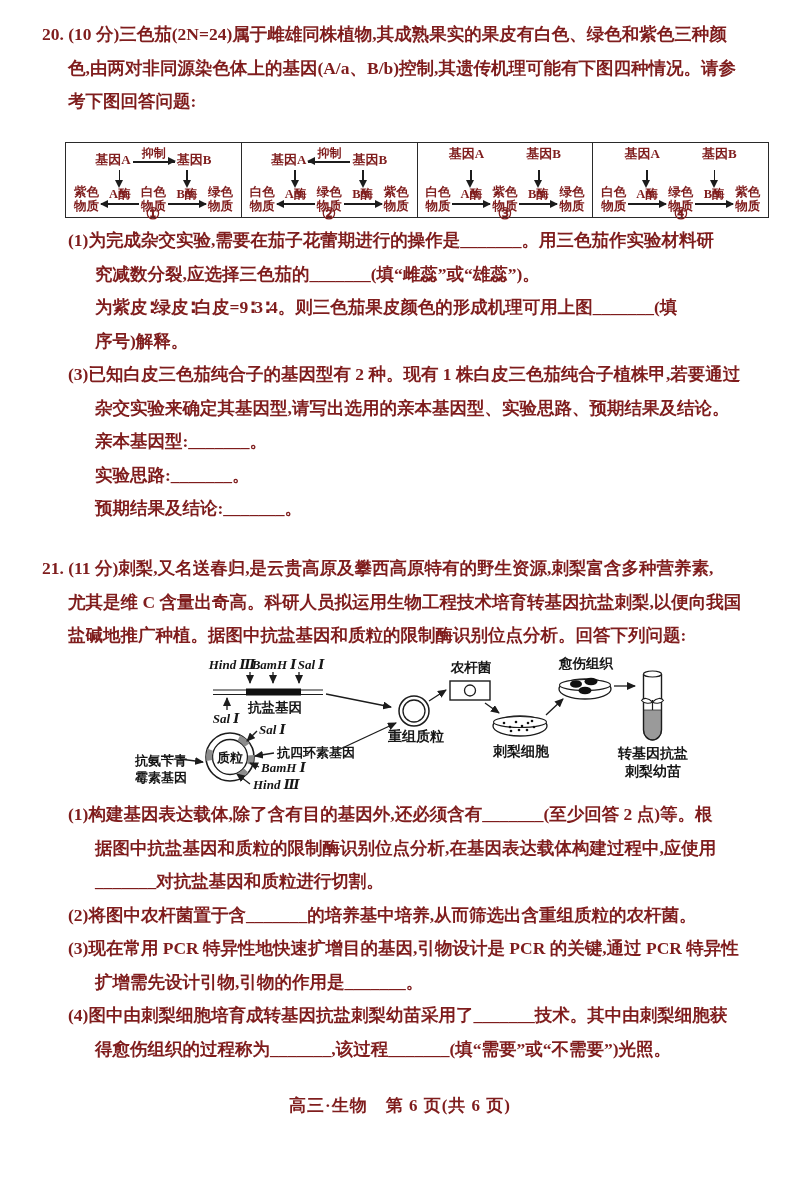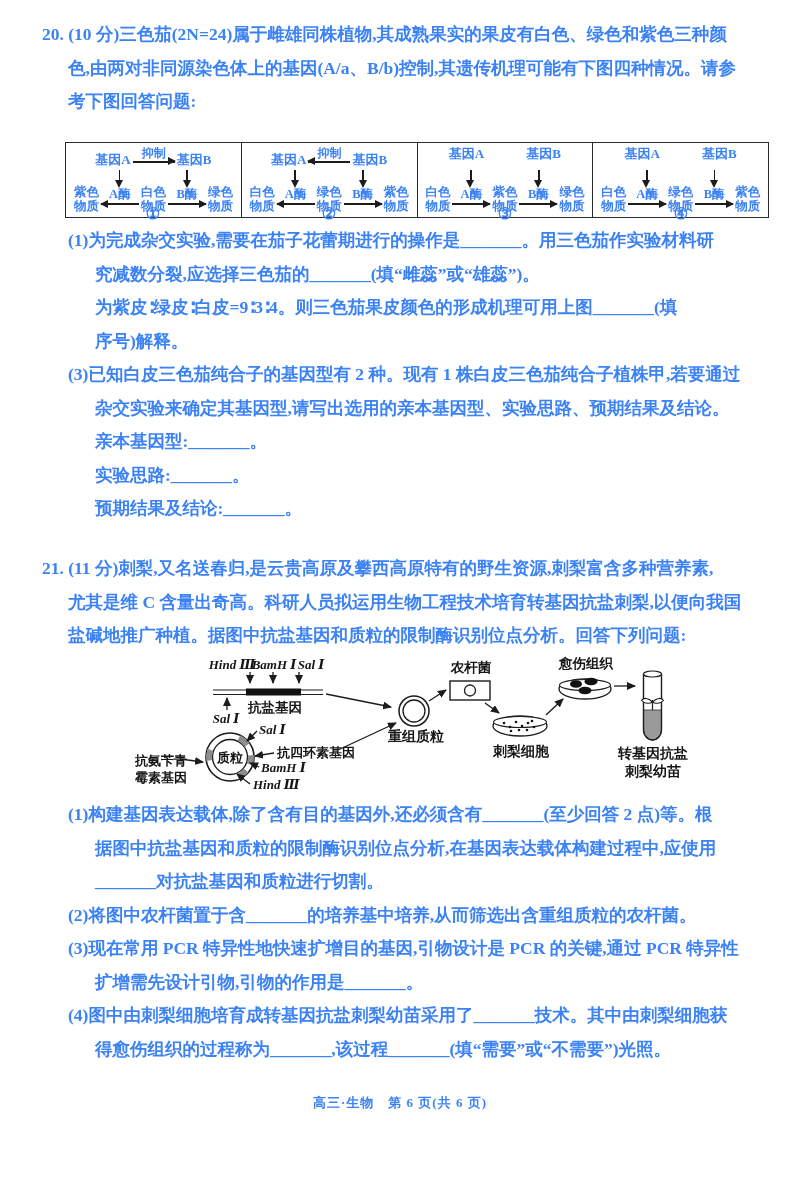--- a/index.html
+++ b/index.html
@@ -1,18 +1,18 @@
 <!DOCTYPE html>
 <html><head>
 <meta charset="utf-8">
 <style>
   html,body{margin:0;padding:0;background:#e9e9e9;}
   .sheet{
     position:relative;width:800px;height:1203px;margin:0 auto;background:#ffffff;
-    font-family:"Liberation Serif","DejaVu Serif",serif;color:#3b82f6;overflow:hidden;
+    font-family:"Liberation Serif","DejaVu Serif",serif;color:#7f1d1d;overflow:hidden;
     font-weight:bold;
   }
   .tline{font-size:17.5px;line-height:33.5px;white-space:pre;}
   .ind0{padding-left:0;}
   .ind1{padding-left:26px;}
   .sind1{padding-left:27px;}
   .abs{position:absolute;}
 
   
   .gbox{position:absolute;left:65px;top:118px;width:704px;height:76px;border:1.6px solid #2a2a2a;
@@ -41,21 +41,21 @@
     border-right:8px solid #1c1c1c;border-top:4.5px solid transparent;border-bottom:4.5px solid transparent;}
   .gnums{position:absolute;left:65px;top:204px;width:704px;display:flex;}
   .gnums span{flex:1;text-align:center;font-size:16px;line-height:20px;}
 
   
   #diagram2{position:absolute;left:133px;top:655px;width:565px;height:140px;}
   #diagram2 svg{font-family:"Liberation Serif","DejaVu Serif",serif;font-weight:bold;}
   .it{font-style:italic;}
 
   #footer{position:absolute;left:0;top:1094px;width:100%;text-align:center;
-          font-size:13px;letter-spacing:1px;}
+          font-size:17px;letter-spacing:1px;}
 </style>
 </head>
 <body>
 
 <div class="sheet">
 
   <div class="abs" style="left:42px;top:18px;">
     <div class="tline ind0">20. (10 分)三色茄(2N=24)属于雌雄同株植物,其成熟果实的果皮有白色、绿色和紫色三种颜</div>
     <div class="tline ind1">色,由两对非同源染色体上的基因(A/a、B/b)控制,其遗传机理可能有下图四种情况。请参</div>
     <div class="tline ind1">考下图回答问题:</div>

